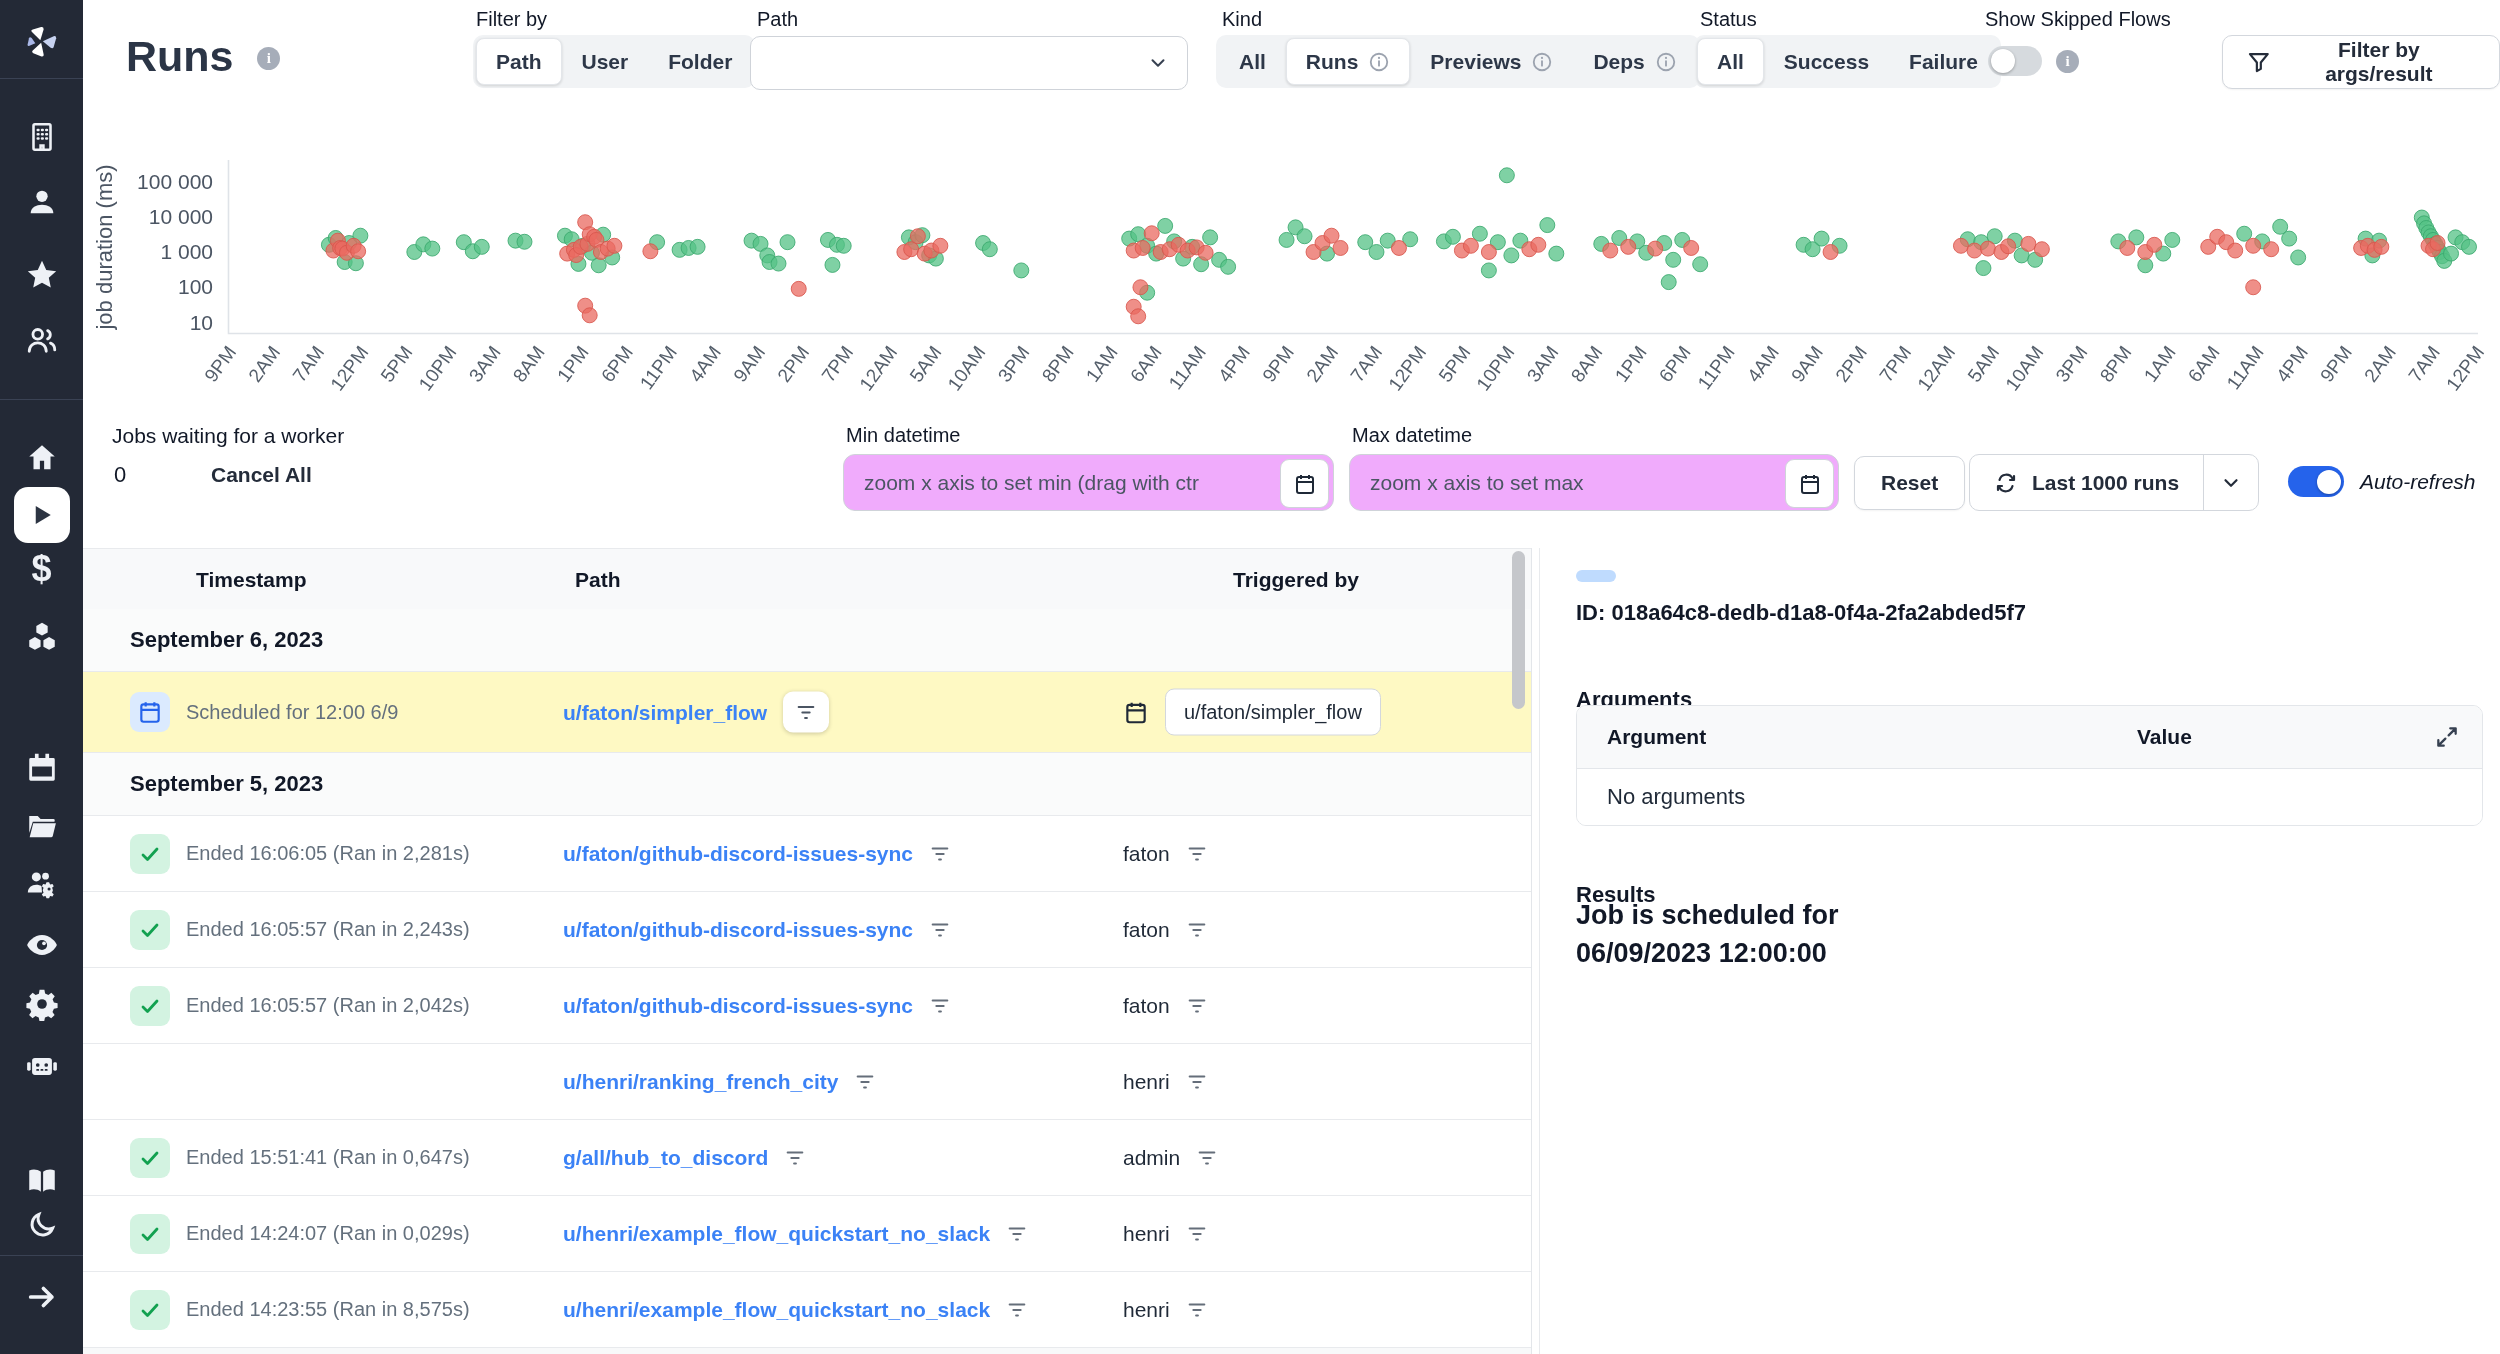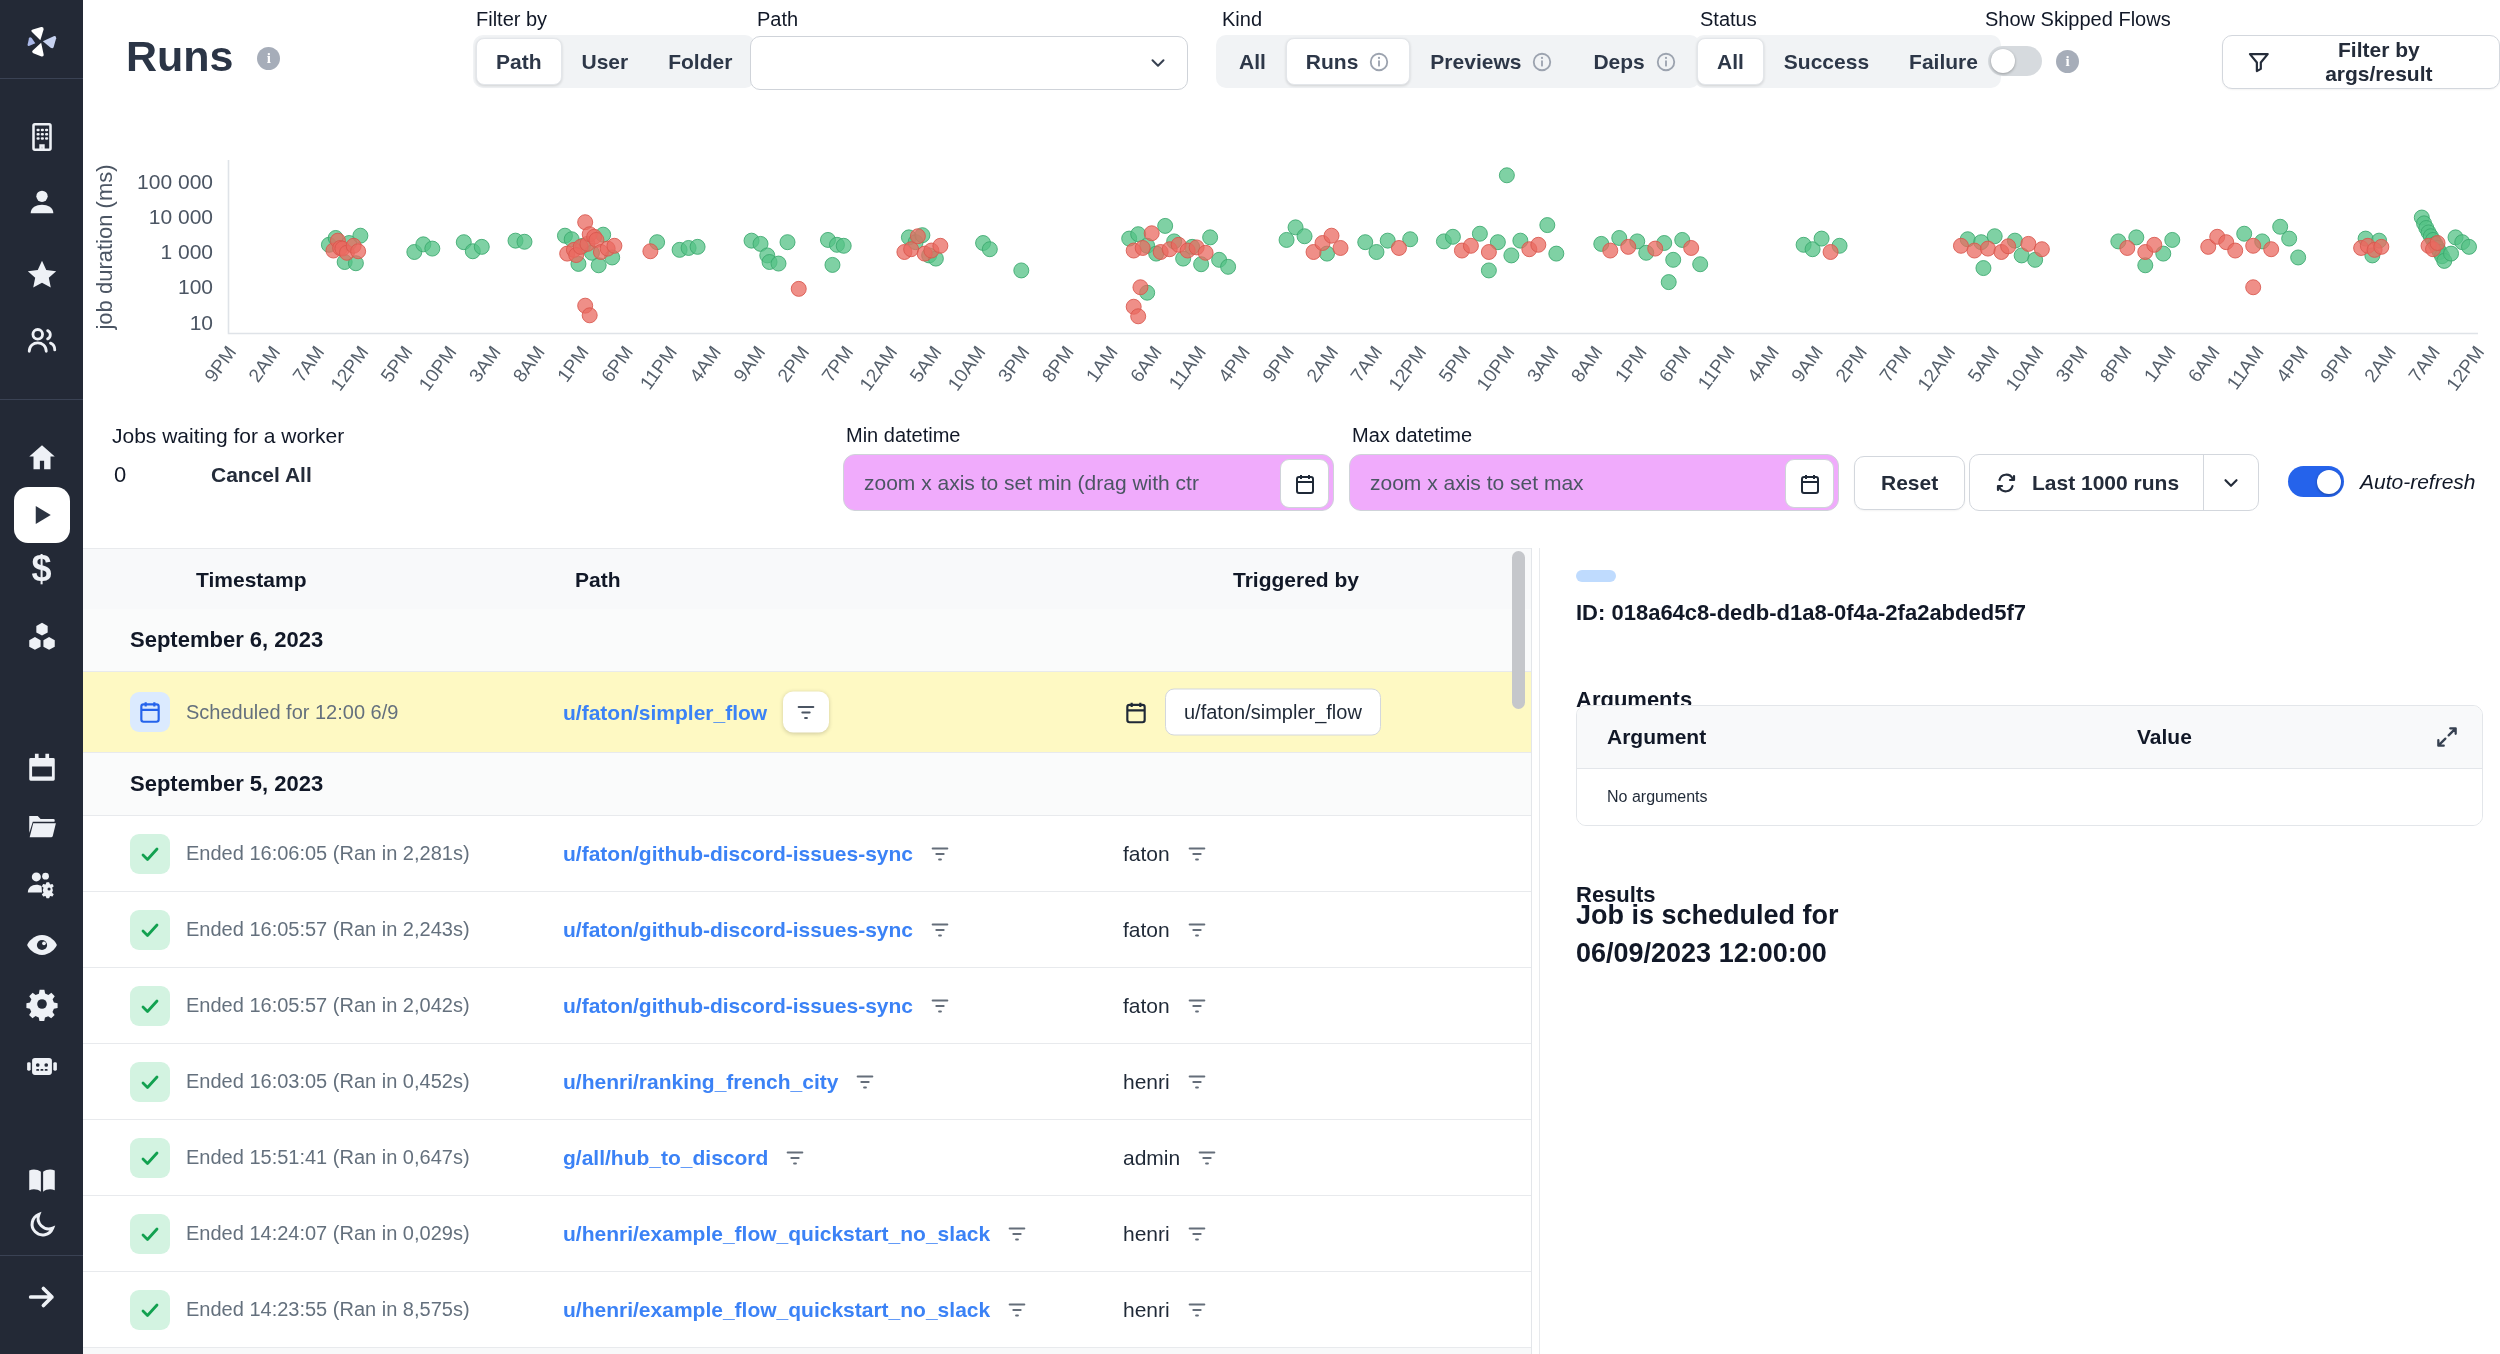--- a/index.html
+++ b/index.html
@@ -64,21 +64,21 @@
   .panel{position:absolute;left:1539px;top:548px;right:0;bottom:0;border-left:1px solid #e8eaed;background:#fff;}
   .mini-dash{position:absolute;left:36px;top:22px;width:40px;height:12px;border-radius:6px;background:#bfdbfe;}
   .id-text{position:absolute;left:36px;top:52px;font-size:22px;font-weight:600;color:#111827;}
   .sec-title{position:absolute;left:36px;font-size:22px;font-weight:bold;color:#111827;margin-top:34px;}
   .args-table{position:absolute;left:36px;top:157px;width:905px;border:1px solid #e3e6ea;border-radius:10px;overflow:hidden;}
   .args-head{position:relative;height:62px;background:#f8f9fa;border-bottom:1px solid #e3e6ea;}
   .args-head .ah1{position:absolute;left:30px;top:50%;transform:translateY(-50%);font-size:21px;font-weight:bold;color:#111827;}
   .args-head .ah2{position:absolute;left:560px;top:50%;transform:translateY(-50%);font-size:21px;font-weight:bold;color:#111827;}
   .expand-ic{position:absolute;right:22px;top:50%;transform:translateY(-50%);cursor:pointer;display:flex;}
   .args-body{height:56px;display:flex;align-items:center;background:#fff;}
-  .args-empty{margin-left:30px;font-size:16px;color:#1f2937;}
+  .args-empty{margin-left:30px;font-size:22px;color:#1f2937;}
   .result-text{position:absolute;left:36px;top:348px;font-size:27px;font-weight:bold;color:#111827;line-height:1.42;white-space:pre-line;}
   .bottom-sliver{position:absolute;left:83px;bottom:0;width:1448px;height:6px;background:#f8f9fa;border-top:1px solid #e8eaed;}
   .plain-btn{position:absolute;font-size:21px;font-weight:600;color:#242c3a;cursor:pointer;background:none;border:none;font-family:"Liberation Sans",sans-serif;}
 </style>
 </head>
 <body>
 
 <div class="app">
 
   <div class="sidebar">
@@ -697,28 +697,20 @@
           <div class="col trig">
             <span class="trig-name">faton</span>
             <span class="filter-ic">
               <svg width="22" height="22" viewBox="0 0 24 24" fill="none" stroke="#4b5563" stroke-width="2.2" stroke-linecap="round">
                 <path d="M4 6h16M8 12h8M11 18h2"></path>
               </svg>
             </span>
           </div>
         </div>
         <div class="trow data-row">
-          <div class="col ts">
-            <span class="check-badge">
-              <svg width="24" height="24" viewBox="0 0 24 24" fill="none" stroke="#12a150" stroke-width="2.8" stroke-linecap="round" stroke-linejoin="round">
-                <path d="M5 13l4.5 4.5L19 7"></path>
-              </svg>
-            </span>
-            <span class="ts-text">Ended 16:03:05 (Ran in 0,452s)</span>
-          </div>
           <div class="col path">
             <a class="path-link">u/henri/ranking_french_city</a>
             <span class="filter-ic">
               <svg width="22" height="22" viewBox="0 0 24 24" fill="none" stroke="#4b5563" stroke-width="2.2" stroke-linecap="round">
                 <path d="M4 6h16M8 12h8M11 18h2"></path>
               </svg>
             </span>
           </div>
           <div class="col trig">
             <span class="trig-name">henri</span>

